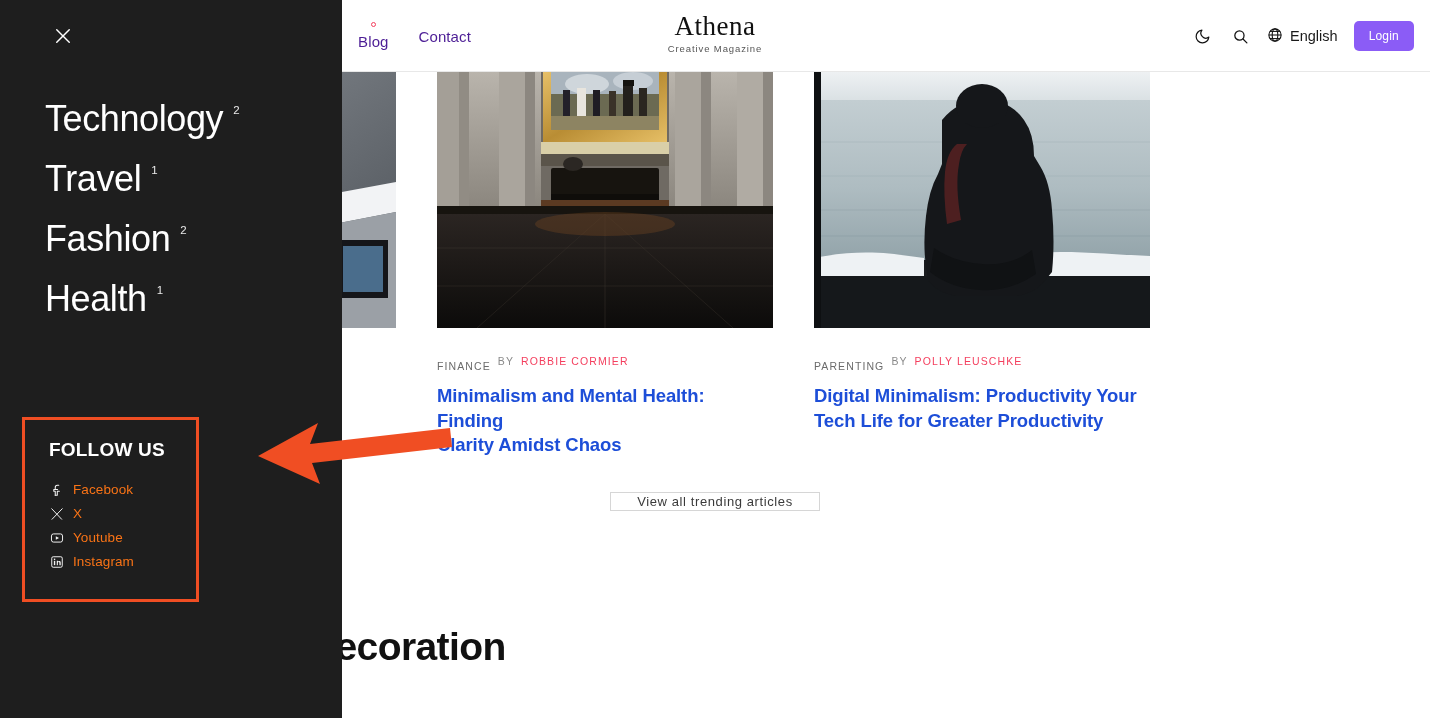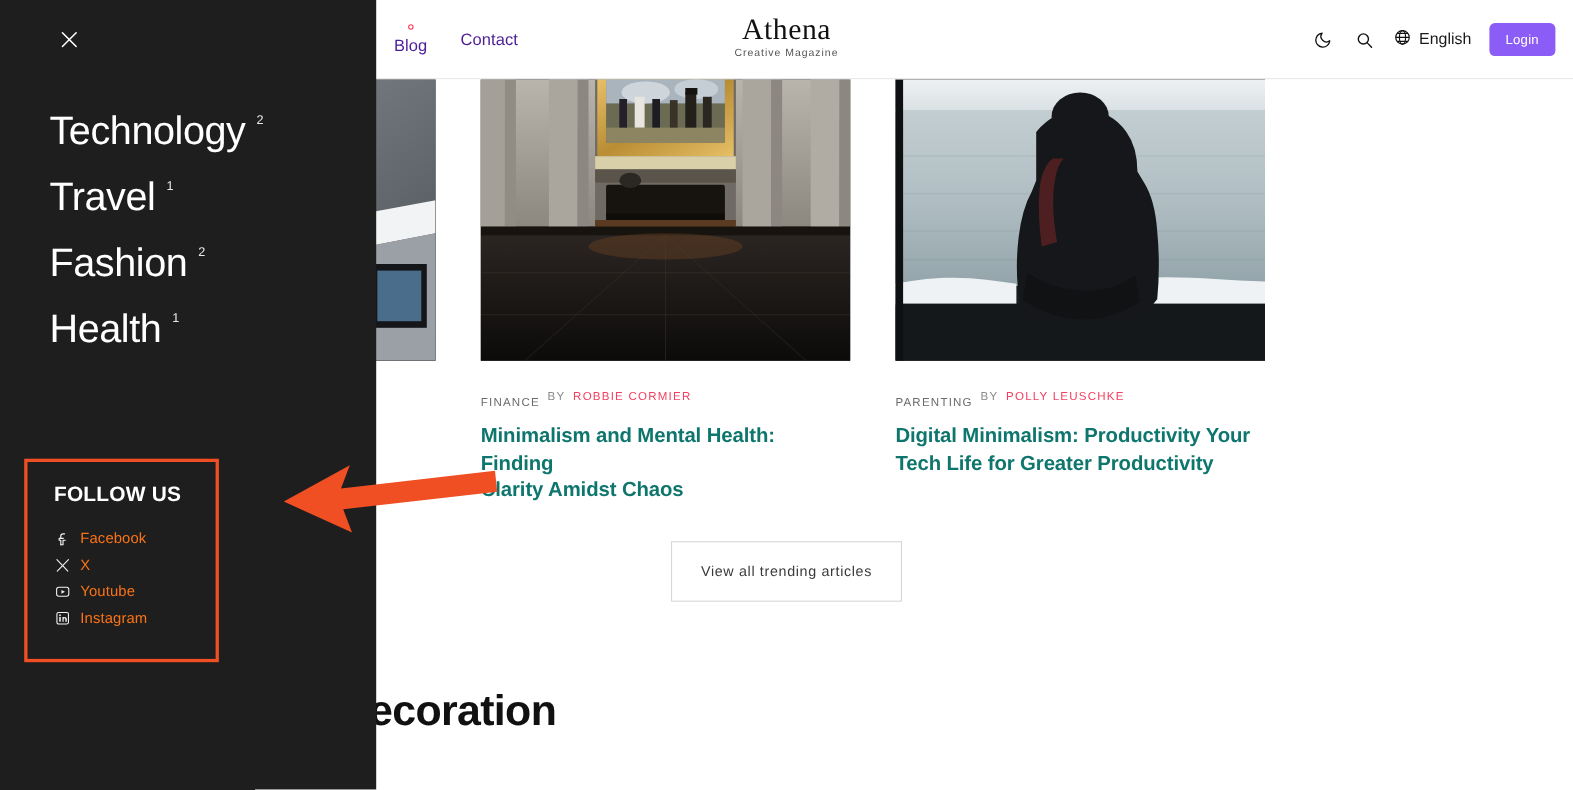--- a/index.html
+++ b/index.html
@@ -63,31 +63,31 @@
   .card-img { width:100%; height:256px; overflow:hidden; position:relative; background:#2a2a2a; }
   .card-img svg { display:block; width:100%; height:100%; }
   .card-meta {
     margin-top:21px; font-size:10.5px; letter-spacing:1.1px;
     display:flex; align-items:center; gap:7px; white-space:nowrap;
   }
   .cat { color:#6b6b6b;margin-top:11px; }
   .by { color:#8a8a8a; }
   .author { color:#f43f5e; }
   .card-title {
-    margin-top:12px; font-size:18.5px; line-height:1.33; color:#0f766e;
+    margin-top:12px; font-size:18.5px; line-height:1.33; color:#1d4ed8;
     font-weight:600; letter-spacing:-0.1px;
   }
 
   .view-all-wrap {
     position:absolute; top:420px; left:0; width:1430px;
     display:flex; justify-content:center;
   }
   .view-all {
     border:1px solid #d6d6d6; background:#fff; color:#3a3a3a;
-    font-size:13px; padding:19px 26px; letter-spacing:0.6px; cursor:pointer;
+    font-size:13px; padding:1px 26px; letter-spacing:0.6px; cursor:pointer;
     font-family:"Liberation Sans", sans-serif;
   }
 
   .section-head { position:absolute; top:525px; left:60px; }
   .section-kicker { font-size:14.5px; color:#f43f5e; font-weight:600; letter-spacing:0.1px; }
   .section-title {
     margin-top:12px; font-size:39px; color:#111; font-weight:600; letter-spacing:-0.6px;
     white-space:nowrap;
   }
 

